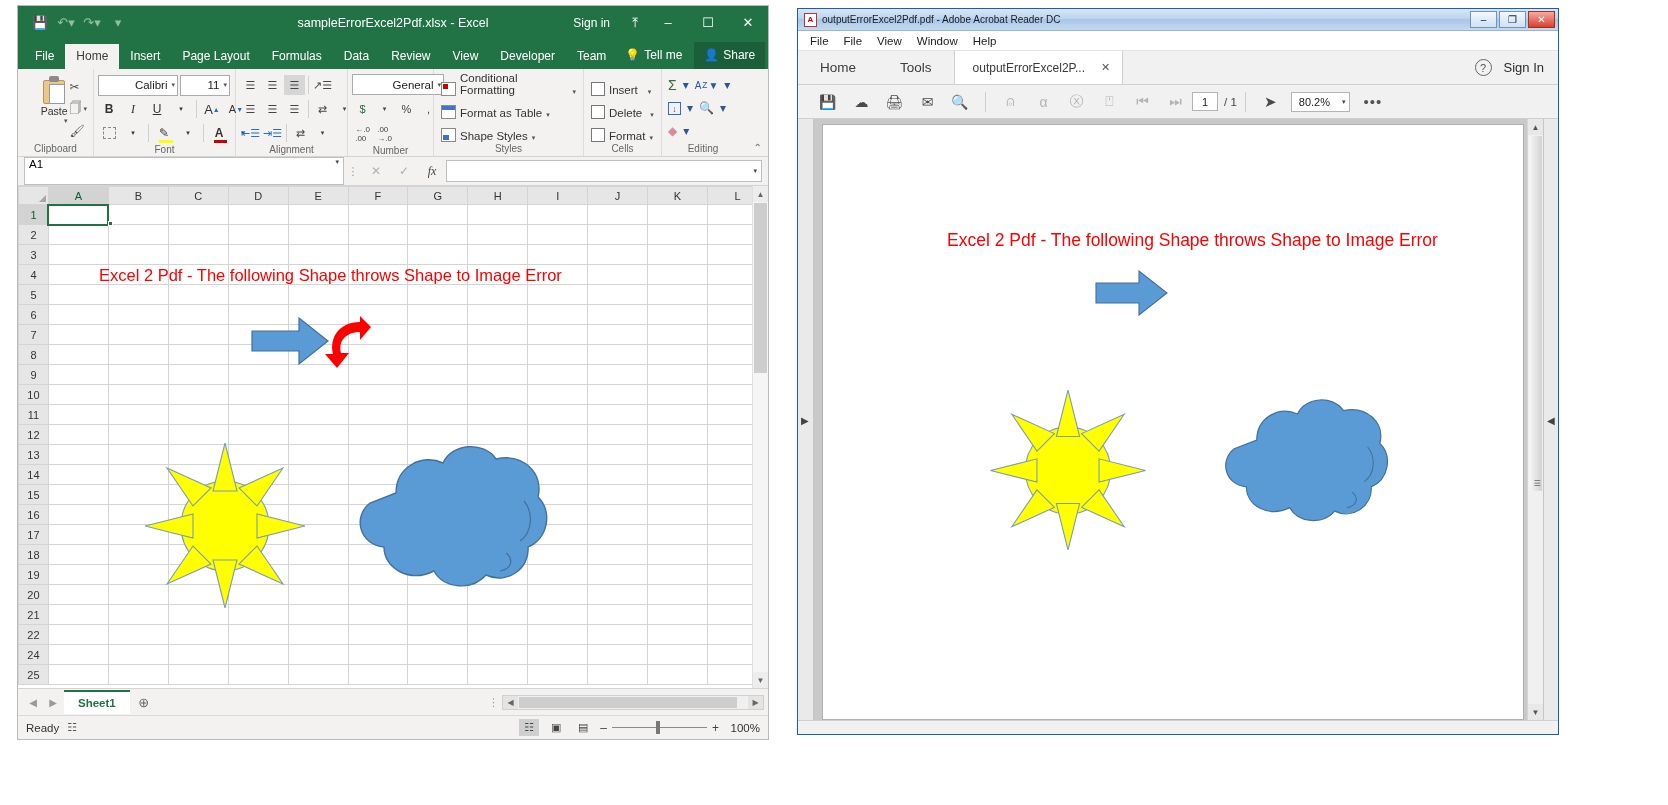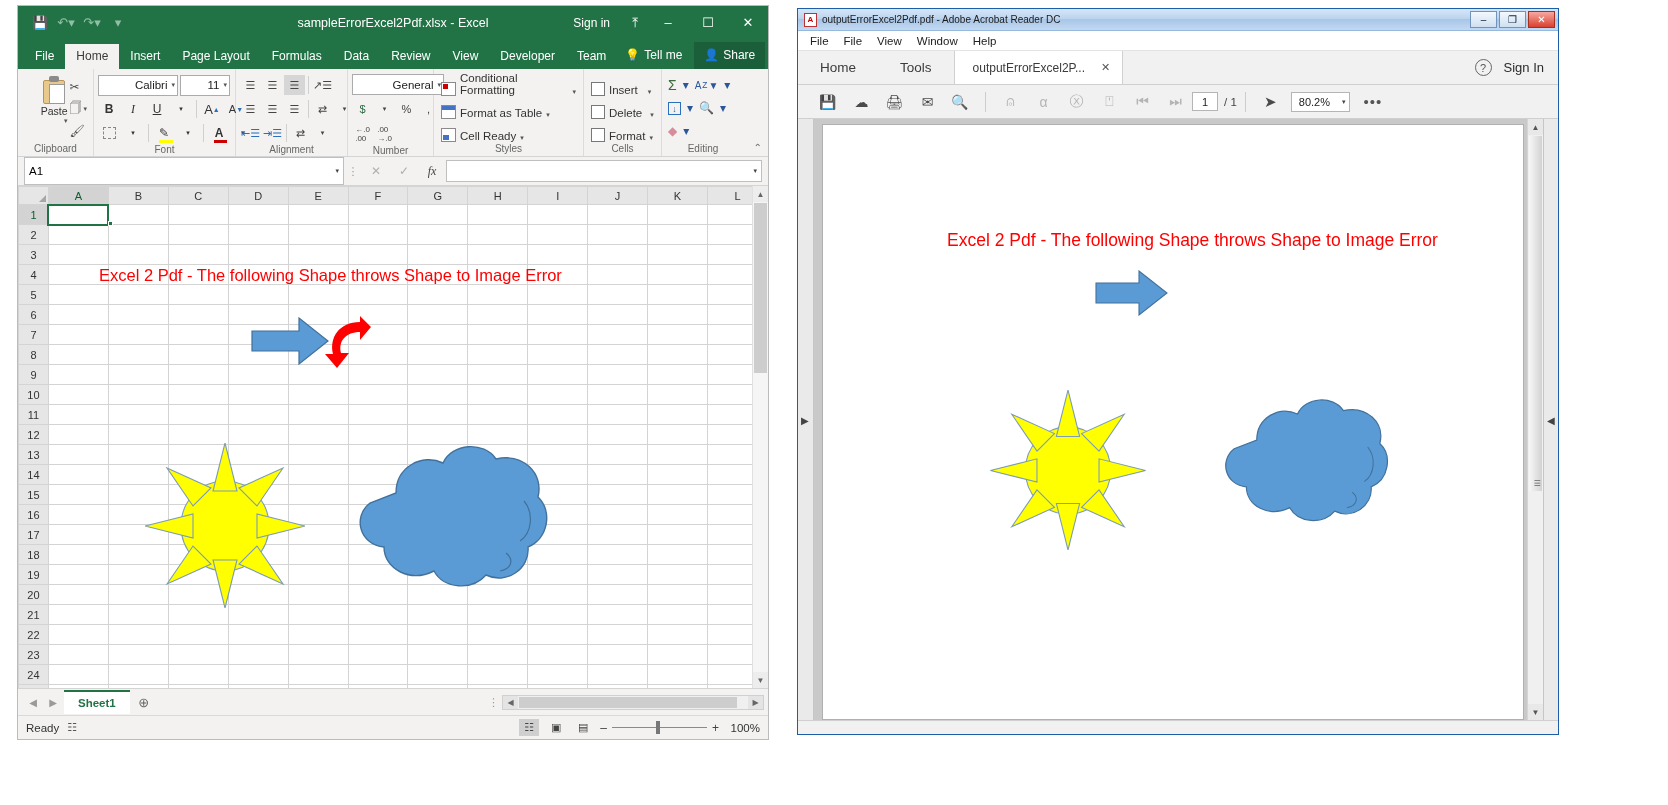--- a/index.html
+++ b/index.html
@@ -98,21 +98,21 @@
   .sq-ico.fat::after { content:''; position:absolute; left:0; top:0; right:0; height:4px; background:#4472c4;}
   .sq-ico.cs::after { content:''; position:absolute; left:1px; bottom:1px; width:6px; height:5px; background:#4472c4;}
   .cells-ico { width:14px; height:14px; border:1px solid #777; position:relative; flex:none; background:#fff;}
   .ed-row { display:flex; align-items:center; gap:2px; height:22px; }
   .edbtn { display:flex; align-items:center; gap:1px; font-size:12px; color:#2b579a; padding:0 2px; height:20px;}
 
   .ribbon-collapse { position:absolute; right:6px; bottom:3px; font-size:10px; color:#666;}
 
   
   .formula-bar { height: 29px; background:#f3f2f1; display:flex; align-items:center; padding: 3px 6px; gap:0; border-bottom:1px solid #d4d4d4;}
-  .namebox { width:320px; height:28px; background:#fff; border:1px solid #bfbfbf; display:flex; align-items:center; padding:0 4px; font-size:11.5px;}
+  .namebox { width:320px; height:28px; background:#fff; border:1px solid #bfbfbf; display:flex; padding:0 4px; font-size:11.5px;}
   .namebox .nv { flex:1; }
   .namebox .nc { font-size:7px; color:#444; }
   .fb-dots { width:18px; text-align:center; color:#999; font-size:11px;}
   .fx-btns { display:flex; align-items:center; gap:0; }
   .fxb { width:28px; height:22px; display:flex; align-items:center; justify-content:center; font-size:12px; color:#b0b0b0;}
   .fxb.fx { color:#444; font-style:italic; font-family:"Liberation Serif", serif; }
   .fbox { flex:1; height:22px; background:#fff; border:1px solid #bfbfbf; display:flex; align-items:center; padding:0 4px; font-size:11.5px; }
   .fbox .fc { margin-left:auto; font-size:7px; color:#444;}
 
   
@@ -389,21 +389,21 @@
             <span>Conditional Formatting</span>
             <span class="caret">▾</span>
           </div>
           <div class="sbtn">
             <span class="sq-ico fat"></span>
             <span>Format as Table</span>
             <span class="caret">▾</span>
           </div>
           <div class="sbtn">
             <span class="sq-ico cs"></span>
-            <span>Cell Ready</span>
+            <span>Shape Styles</span>
             <span class="caret">▾</span>
           </div>
         </div>
         <div class="rgroup-label">Styles</div>
       </div>
 
       <div class="rgroup" style="width:78px;">
         <div class="rgroup-body" style="flex-direction:column; gap:1px;">
           <div class="sbtn">
             <span class="cells-ico"></span>
@@ -799,35 +799,20 @@
                 <td class="cell"></td>
                 <td class="cell"></td>
                 <td class="cell"></td>
                 <td class="cell"></td>
                 <td class="cell"></td>
                 <td class="cell"></td>
                 <td class="cell"></td>
               </tr>
             <tr>
                 <th class="rowh">22</th>
-                <td class="cell"></td>
-                <td class="cell"></td>
-                <td class="cell"></td>
-                <td class="cell"></td>
-                <td class="cell"></td>
-                <td class="cell"></td>
-                <td class="cell"></td>
-                <td class="cell"></td>
-                <td class="cell"></td>
-                <td class="cell"></td>
-                <td class="cell"></td>
-                <td class="cell"></td>
-              </tr>
-            <tr>
-                <th class="rowh">23</th>
                 <td class="cell"></td>
                 <td class="cell"></td>
                 <td class="cell"></td>
                 <td class="cell"></td>
                 <td class="cell"></td>
                 <td class="cell"></td>
                 <td class="cell"></td>
                 <td class="cell"></td>
                 <td class="cell"></td>
                 <td class="cell"></td>

